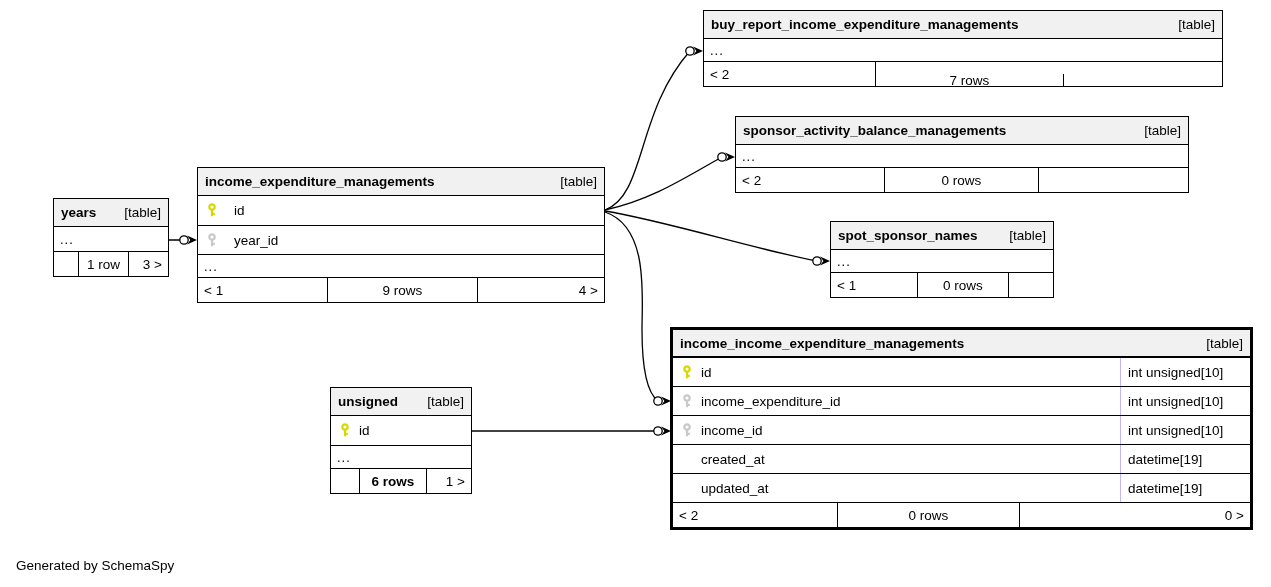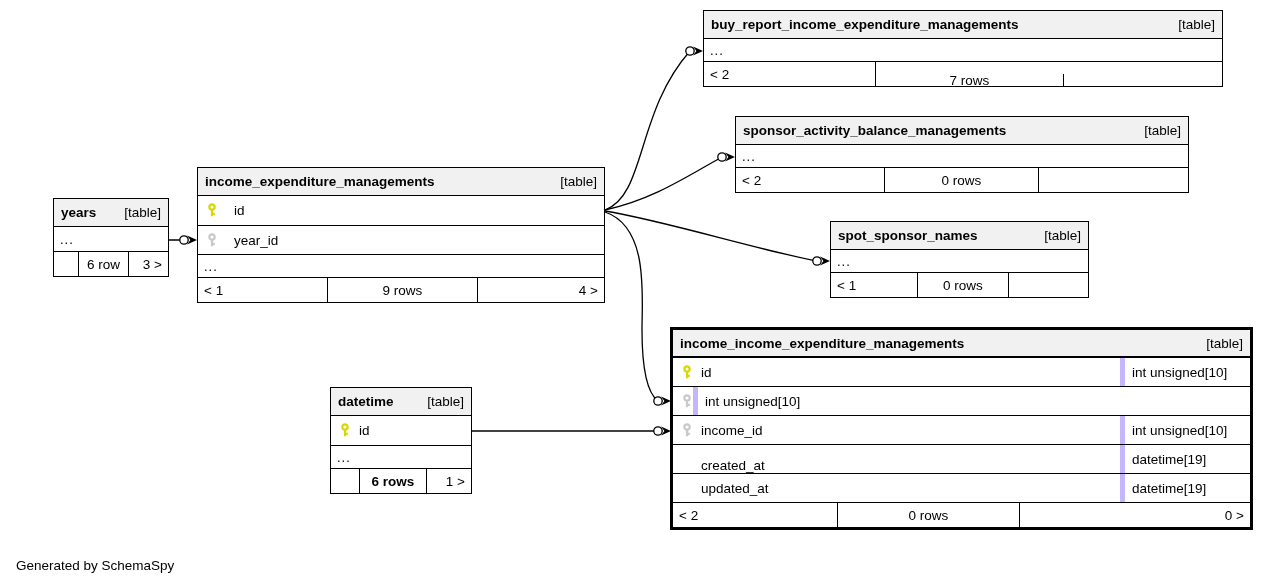--- a/index.html
+++ b/index.html
@@ -24,21 +24,21 @@
 
   .row { display: flex; align-items: center; border-bottom: 1px solid #000;
          font-size: 13.5px; background: #fff; white-space: nowrap; }
   .key { flex: 0 0 auto; margin-left: 8px; }
   .key-pk { stroke: #d8d800; }
   .key-fk { stroke: #c9c9c9; }
   .keyspacer { flex: 0 0 auto; width: 12px; margin-left: 8px; }
   .cname { flex: 1 1 auto; overflow: hidden; }
   .gap16 .cname { margin-left: 16px; }
   .gap8  .cname { margin-left: 8px; }
-  .ctype { flex: 0 0 130px; align-self: stretch; border-left: 5px solid #c4b5fd;
+  .ctype { flex: 0 0 130px; align-self: stretch; border-left: 1px solid #c4b5fd;
            display: flex; align-items: center; padding-left: 7px; font-size: 13.5px; }
 
   .ell { padding-left: 6px; font-size: 13px; letter-spacing: 1px; }
 
   .foot { display: flex; align-items: stretch; height: 24px; font-size: 13.5px; }
   .fc { display: flex; align-items: center; border-right: 1px solid #000; padding: 0 6px; white-space: nowrap; }
   .fc.c { justify-content: center; }
   .fc.last { border-right: none; flex: 1 1 auto; justify-content: flex-end; }
 
   #note { position: absolute; left: 8px; top: 558px; font-size: 13.5px; margin-left: 8px; }
@@ -74,21 +74,21 @@
   <div class="tbl" style="left:17px; top:198px; width:116px;margin-left:36px;">
     <div class="th">
       <span class="tname">years</span>
       <span class="ttag">[table]</span>
     </div>
     <div class="row ell" style="height:25px;">
       <span>...</span>
     </div>
     <div class="foot">
       <div class="fc" style="width:25px;"></div>
-      <div class="fc c" style="width:50px;">6 row</div>
+      <div class="fc c" style="width:50px;">1 row</div>
       <div class="fc last">3 &gt;</div>
     </div>
   </div>
 
   <div class="tbl gap16" style="left:197px; top:167px; width:408px;">
     <div class="th">
       <span class="tname">income_expenditure_managements</span>
       <span class="ttag">[table]</span>
     </div>
     <div class="row" style="height:30px;">
@@ -138,21 +138,21 @@
     <div class="row ell" style="height:23px;">
       <span>...</span>
     </div>
     <div class="foot">
       <div class="fc" style="width:149px;">&lt; 2</div>
       <div class="fc c" style="width:154px;">0 rows</div>
       <div class="fc last"></div>
     </div>
   </div>
 
-  <div class="tbl" style="left:830px; top:221px; width:259px;">
+  <div class="tbl" style="left:830px; top:221px; width:224px;">
     <div class="th">
       <span class="tname">spot_sponsor_names</span>
       <span class="ttag">[table]</span>
     </div>
     <div class="row ell" style="height:23px;">
       <span>...</span>
     </div>
     <div class="foot">
       <div class="fc" style="width:87px;">&lt; 1</div>
       <div class="fc c" style="width:91px;">0 rows</div>
@@ -171,50 +171,51 @@
         <path d="M6.5 7.1 L6.5 14.2 M6.5 11.6 L9.6 11.6" fill="none" stroke-width="2.4"></path>
       </svg>
       <span class="cname">id</span>
       <span class="ctype">int unsigned[10]</span>
     </div>
     <div class="row" style="height:29px;">
       <svg class="key key-fk" viewBox="0 0 13 16" width="12" height="15">
         <circle cx="6.5" cy="4.2" r="2.9" fill="none" stroke-width="2.4"></circle>
         <path d="M6.5 7.1 L6.5 14.2 M6.5 11.6 L9.6 11.6" fill="none" stroke-width="2.4"></path>
       </svg>
+      <span class="cname">income_expenditure_id</span>
       <span class="ctype">int unsigned[10]</span>
     </div>
     <div class="row" style="height:29px;">
       <svg class="key key-fk" viewBox="0 0 13 16" width="12" height="15">
         <circle cx="6.5" cy="4.2" r="2.9" fill="none" stroke-width="2.4"></circle>
         <path d="M6.5 7.1 L6.5 14.2 M6.5 11.6 L9.6 11.6" fill="none" stroke-width="2.4"></path>
       </svg>
       <span class="cname">income_id</span>
       <span class="ctype">int unsigned[10]</span>
     </div>
-    <div class="row" style="height:29px;align-items:flex-end;">
+    <div class="row" style="height:29px;">
       <span class="keyspacer"></span>
       <span class="cname">created_at</span>
       <span class="ctype">datetime[19]</span>
     </div>
     <div class="row" style="height:29px;">
       <span class="keyspacer"></span>
       <span class="cname">updated_at</span>
       <span class="ctype">datetime[19]</span>
     </div>
     <div class="foot">
       <div class="fc" style="width:165px;">&lt; 2</div>
       <div class="fc c" style="width:182px;">0 rows</div>
       <div class="fc last">0 &gt;</div>
     </div>
   </div>
 
   <div class="tbl gap8" style="left:330px; top:387px; width:142px;">
     <div class="th">
-      <span class="tname">datetime</span>
+      <span class="tname">unsigned</span>
       <span class="ttag">[table]</span>
     </div>
     <div class="row" style="height:30px;">
       <svg class="key key-pk" viewBox="0 0 13 16" width="12" height="15">
         <circle cx="6.5" cy="4.2" r="2.9" fill="none" stroke-width="2.4"></circle>
         <path d="M6.5 7.1 L6.5 14.2 M6.5 11.6 L9.6 11.6" fill="none" stroke-width="2.4"></path>
       </svg>
       <span class="cname">id</span>
     </div>
     <div class="row ell" style="height:23px;">

